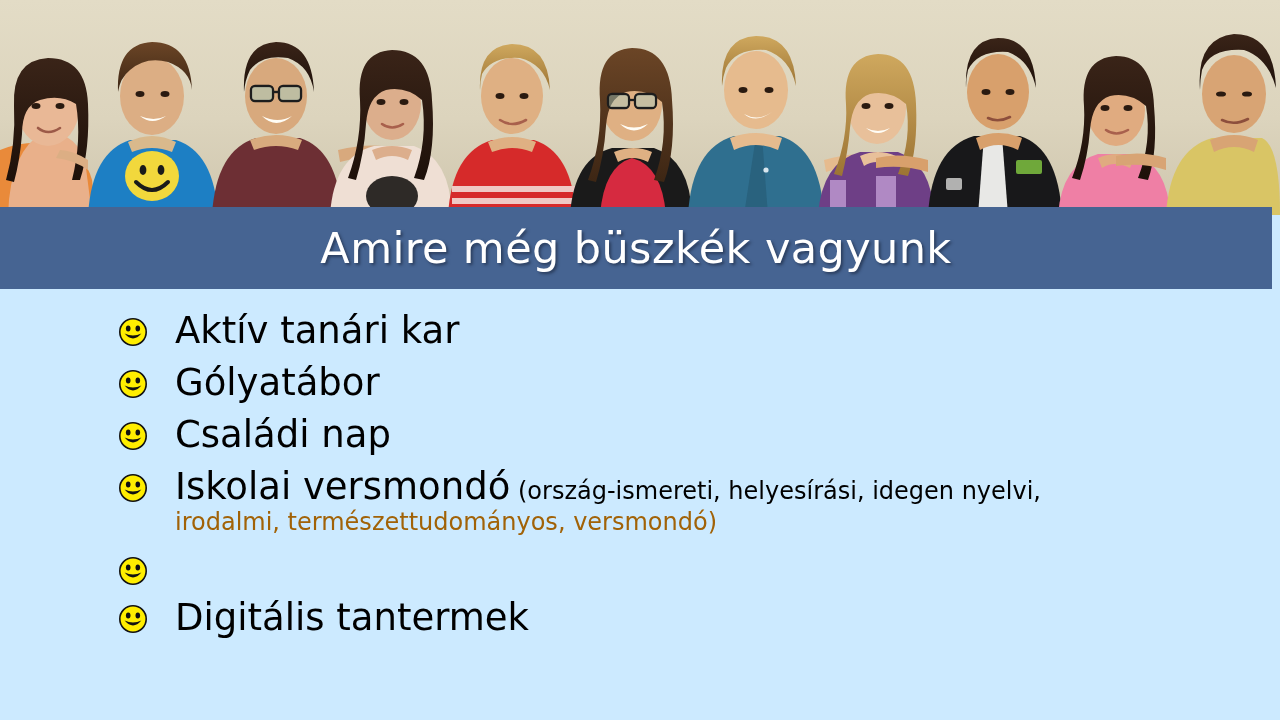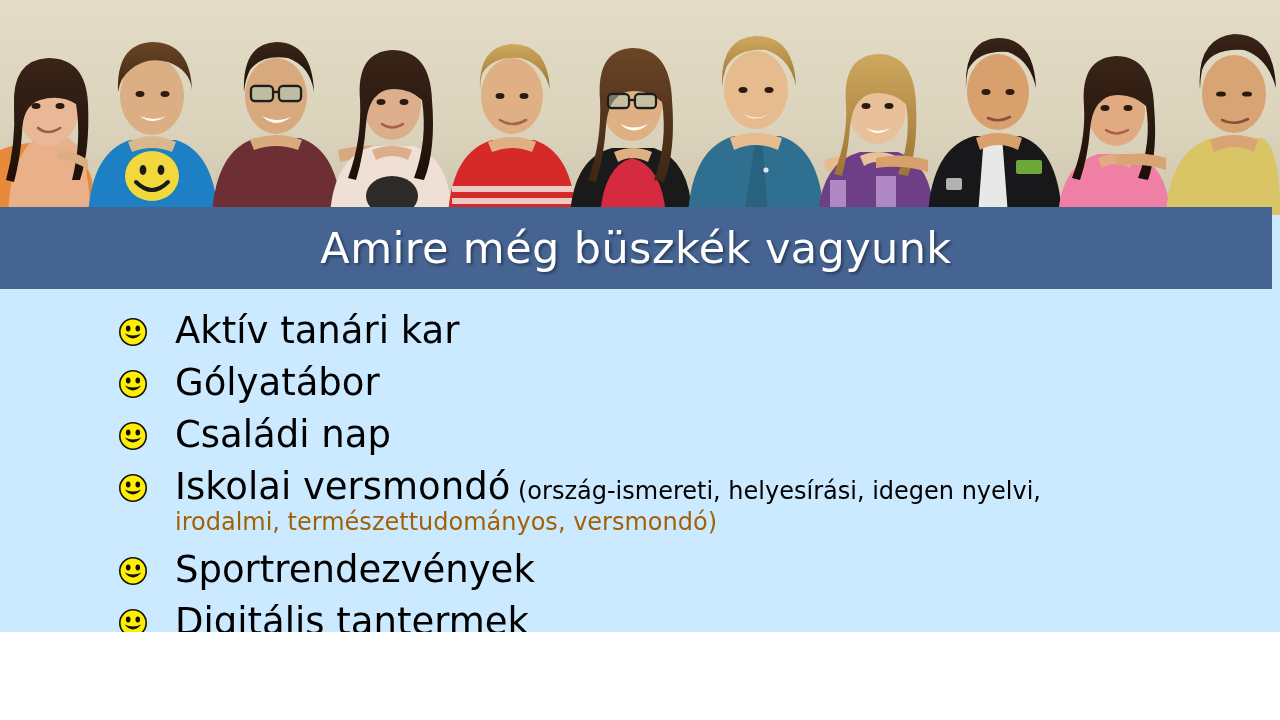--- a/index.html
+++ b/index.html
@@ -6,21 +6,21 @@
     margin: 0;
     padding: 0;
     background: #ffffff;
   }
   body {
     font-family: "DejaVu Sans", sans-serif;
   }
   #slide {
     position: relative;
     width: 1280px;
-    height: 632px;
+    height: 720px;
     overflow: hidden;
     background: #cceaff;
   }
 
   
   #photo-header {
     position: absolute;
     left: 0;
     top: 0;
     width: 1280px;
@@ -332,23 +332,20 @@
 
     <div class="bullet-row">
       <span class="bullet-icon">
         <svg width="30" height="30" viewBox="0 0 30 30">
           <circle cx="15" cy="15" r="13.2" fill="#ffee00" stroke="#111111" stroke-width="1.6"></circle>
           <ellipse cx="10.2" cy="11.6" rx="2.3" ry="3" fill="#111111"></ellipse>
           <ellipse cx="19.8" cy="11.6" rx="2.3" ry="3" fill="#111111"></ellipse>
           <path d="M6.6 16.6 Q15 26.4 23.4 16.6 Q15 20.4 6.6 16.6 Z" fill="#111111"></path>
         </svg>
       </span>
-      <span class="bullet-body">
-        <span class="bullet-main">Sportrendezvények</span>
-      </span>
     </div>
 
     <div class="bullet-row">
       <span class="bullet-icon">
         <svg width="30" height="30" viewBox="0 0 30 30">
           <circle cx="15" cy="15" r="13.2" fill="#ffee00" stroke="#111111" stroke-width="1.6"></circle>
           <ellipse cx="10.2" cy="11.6" rx="2.3" ry="3" fill="#111111"></ellipse>
           <ellipse cx="19.8" cy="11.6" rx="2.3" ry="3" fill="#111111"></ellipse>
           <path d="M6.6 16.6 Q15 26.4 23.4 16.6 Q15 20.4 6.6 16.6 Z" fill="#111111"></path>
         </svg>

